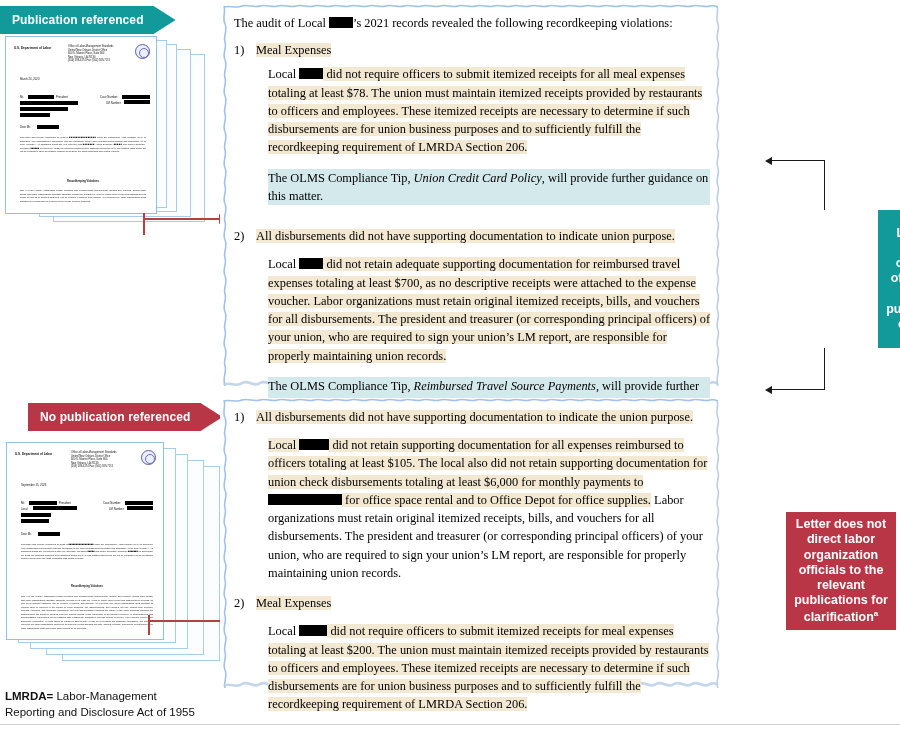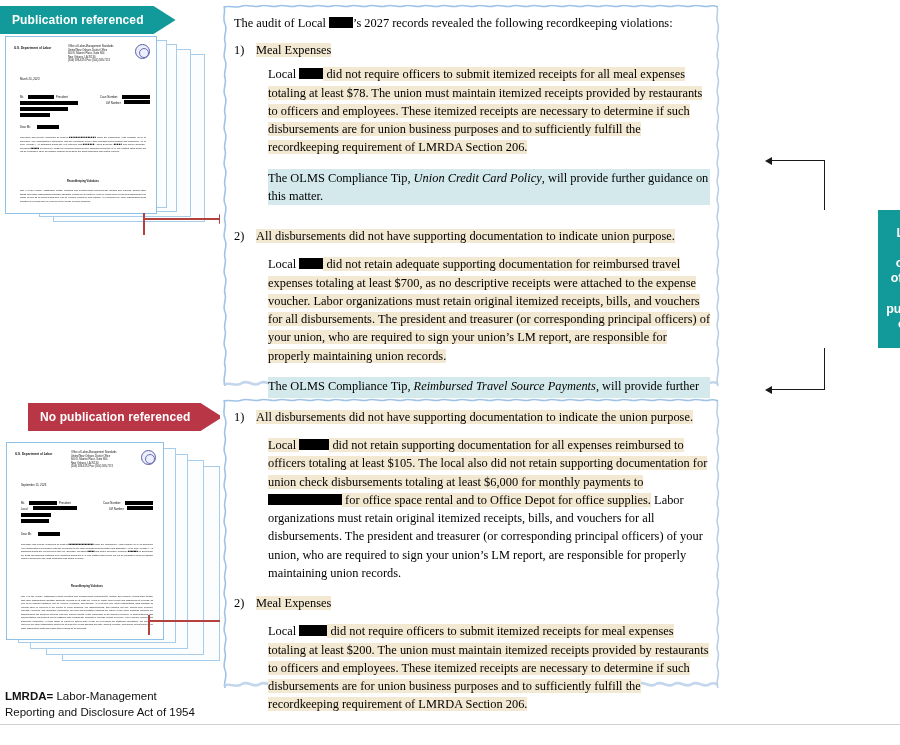--- a/index.html
+++ b/index.html
@@ -184,21 +184,21 @@
 
   <div class="panel" style="left:220px;top:4px;width:502px;height:386px;">
     <svg class="edge" width="502" height="386" viewBox="0 0 502 386">
       <path d="M4,2 C6,8 2,14 5,20 C8,26 3,32 5,38 C7,44 2,50 5,56 C8,62 3,68 5,74 C7,80 2,86 5,92 C8,98 3,104 5,110 C7,116 2,122 5,128 C8,134 3,140 5,146 C7,152 2,158 5,164 C8,170 3,176 5,182 C7,188 2,194 5,200 C8,206 3,212 5,218 C7,224 2,230 5,236 C8,242 3,248 5,254 C7,260 2,266 5,272 C8,278 3,284 5,290 C7,296 2,302 5,308 C8,314 3,320 5,326 C7,332 2,338 5,344 C8,350 3,356 5,362 C7,368 2,374 5,382" fill="none" stroke="#9fc3e8" stroke-width="1.6"></path>
       <path d="M497,2 C499,8 495,14 498,20 C500,26 495,32 498,38 C500,44 495,50 498,56 C500,62 495,68 498,74 C500,80 495,86 498,92 C500,98 495,104 498,110 C500,116 495,122 498,128 C500,134 495,140 498,146 C500,152 495,158 498,164 C500,170 495,176 498,182 C500,188 495,194 498,200 C500,206 495,212 498,218 C500,224 495,230 498,236 C500,242 495,248 498,254 C500,260 495,266 498,272 C500,278 495,284 498,290 C500,296 495,302 498,308 C500,314 495,320 498,326 C500,332 495,338 498,344 C500,350 495,356 498,362 C500,368 495,374 498,382" fill="none" stroke="#b9cfe9" stroke-width="1.6"></path>
       <path d="M4,3 C10,1 16,5 22,2 C28,0 34,4 40,2 C46,0 52,4 58,2 C64,0 70,4 76,2 C82,0 88,4 94,2 C100,0 106,4 112,2 C118,0 124,4 130,2 C136,0 142,4 148,2 C154,0 160,4 166,2 C172,0 178,4 184,2 C190,0 196,4 202,2 C208,0 214,4 220,2 C226,0 232,4 238,2 C244,0 250,4 256,2 C262,0 268,4 274,2 C280,0 286,4 292,2 C298,0 304,4 310,2 C316,0 322,4 328,2 C334,0 340,4 346,2 C352,0 358,4 364,2 C370,0 376,4 382,2 C388,0 394,4 400,2 C406,0 412,4 418,2 C424,0 430,4 436,2 C442,0 448,4 454,2 C460,0 466,4 472,2 C478,0 484,4 490,2 C494,1 496,2 498,3" fill="none" stroke="#9fc3e8" stroke-width="1.5"></path>
       <path d="M4,381 C10,377 16,384 22,379 C28,375 34,384 40,379 C46,375 52,384 58,379 C64,375 70,384 76,379 C82,375 88,384 94,379 C100,375 106,384 112,379 C118,375 124,384 130,379 C136,375 142,384 148,379 C154,375 160,384 166,379 C172,375 178,384 184,379 C190,375 196,384 202,379 C208,375 214,384 220,379 C226,375 232,384 238,379 C244,375 250,384 256,379 C262,375 268,384 274,379 C280,375 286,384 292,379 C298,375 304,384 310,379 C316,375 322,384 328,379 C334,375 340,384 346,379 C352,375 358,384 364,379 C370,375 376,384 382,379 C388,375 394,384 400,379 C406,375 412,384 418,379 C424,375 430,384 436,379 C442,375 448,384 454,379 C460,375 466,384 472,379 C478,375 484,384 490,379 C494,377 496,379 498,380" fill="none" stroke="#b9cfe9" stroke-width="2.6" opacity=".85"></path>
     </svg>
 
     <div class="content ptext">
-      <p class="lead"><span>The audit of Local </span><span class="rd" style="width:24px;"></span><span>’s 2027 records revealed the following recordkeeping violations:</span></p>
+      <p class="lead"><span>The audit of Local </span><span class="rd" style="width:24px;"></span><span>’s 2021 records revealed the following recordkeeping violations:</span></p>
 
       <div class="item">
         <span class="num">1)</span>
         <span class="txt"><span class="hl-tan">Meal Expenses</span></span>
       </div>
       <p class="body-p"><span>Local </span><span class="rd" style="width:24px;"></span><span class="hl-tan"> did not require officers to submit itemized receipts for all meal expenses totaling at least $78.  The union must maintain itemized receipts provided by restaurants to officers and employees.  These itemized receipts are necessary to determine if such disbursements are for union business purposes and to sufficiently fulfill the recordkeeping requirement of LMRDA Section 206.</span></p>
       <p class="tip-p hl-blue" style="display:inline-block;margin-left:34px;padding-left:0;"><span>The OLMS Compliance Tip, </span><em>Union Credit Card Policy</em><span>, will provide further guidance on this matter.</span></p>
 
       <div class="item" style="margin-top:12px;">
         <span class="num">2)</span>
@@ -299,20 +299,23 @@
       <p class="body-p" style="margin-top:10px;"><span class="hl-tan">Local </span><span class="rd" style="width:30px;"></span><span class="hl-tan"> did not retain supporting documentation for all expenses reimbursed to officers totaling at least $105. The local also did not retain supporting documentation for union check disbursements totaling at least $6,000 for monthly payments to </span><span class="rd" style="width:74px;"></span><span class="hl-tan"> for office space rental and to Office Depot for office supplies.</span><span> Labor organizations must retain original itemized receipts, bills, and vouchers for all disbursements. The president and treasurer (or corresponding principal officers) of your union, who are required to sign your union’s LM report, are responsible for properly maintaining union records.</span></p>
 
       <div class="item" style="margin-top:10px;">
         <span class="num">2)</span>
         <span class="txt"><span class="hl-tan">Meal Expenses</span></span>
       </div>
       <p class="body-p" style="margin-top:10px;"><span>Local </span><span class="rd" style="width:28px;"></span><span class="hl-tan"> did not require officers to submit itemized receipts for meal expenses totaling at least $200. The union must maintain itemized receipts provided by restaurants to officers and employees.  These itemized receipts are necessary to determine if such disbursements are for union business purposes and to sufficiently fulfill the recordkeeping requirement of LMRDA Section 206.</span></p>
     </div>
   </div>
 
+  <div class="callout callout-red" style="left:786px;top:512px;width:110px;height:118px;">
+    <span><span>Letter does not direct labor organization officials to the relevant publications for clarification</span><sup>a</sup></span>
+  </div>
 
   <div class="legend" style="left:5px;top:688px;width:200px;">
-    <b>LMRDA=</b><span> Labor-Management Reporting and Disclosure Act of 1954</span>
+    <b>LMRDA=</b><span> Labor-Management Reporting and Disclosure Act of 1955</span>
   </div>
 
   <div class="srcrule" style="left:0px;top:724px;width:900px;"></div>
 
 </div>
 
 </body></html>

